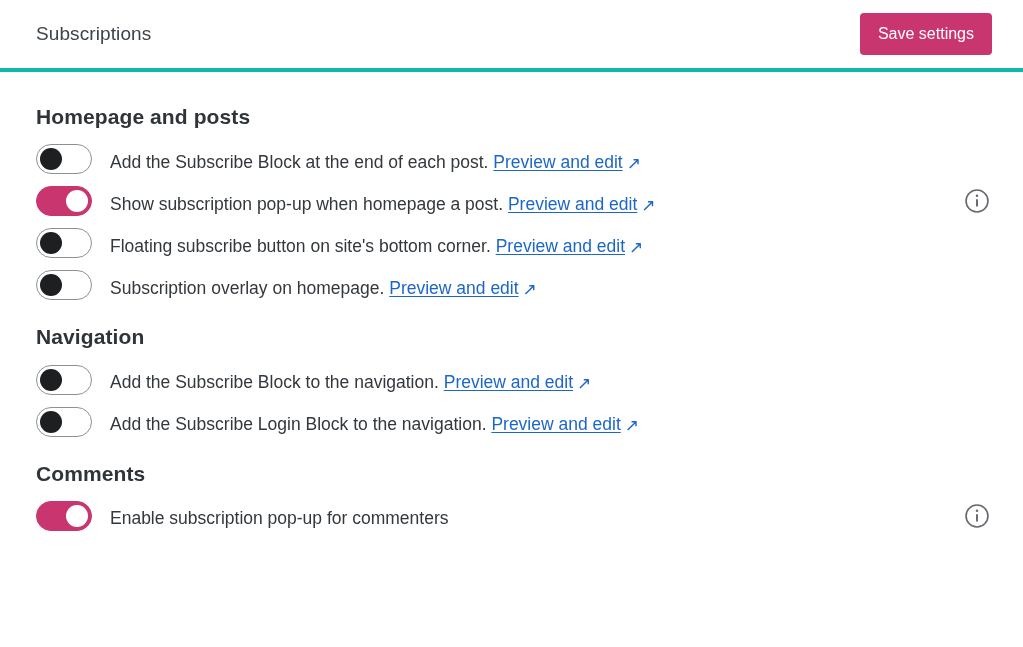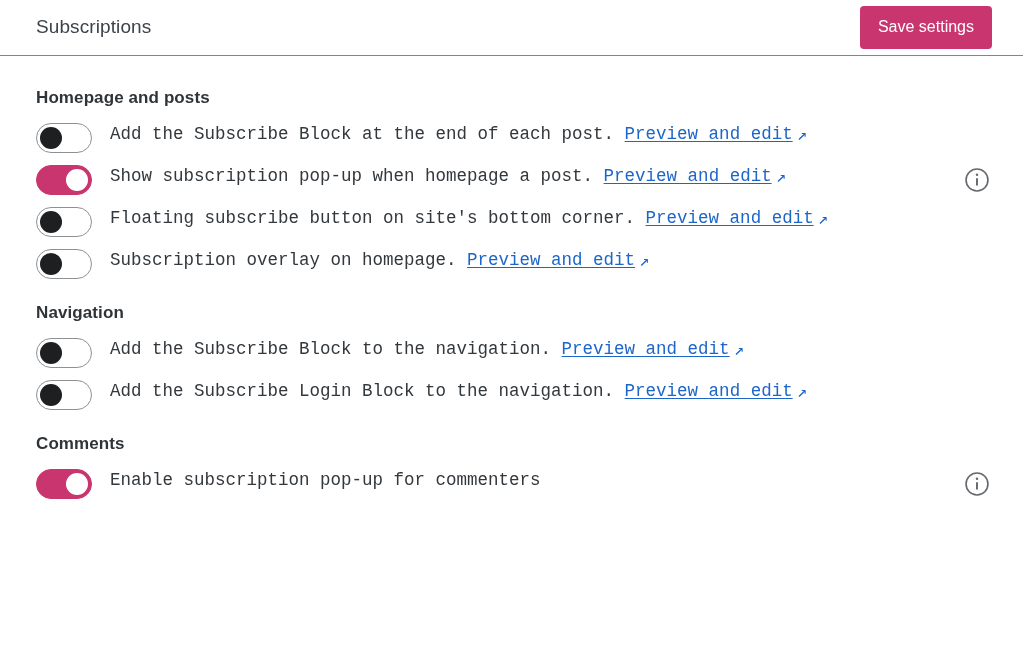--- a/index.html
+++ b/index.html
@@ -19,23 +19,23 @@
     width: 1023px;
     height: 647px;
     background: #ffffff;
     box-sizing: border-box;
     display: flex;
     flex-direction: column;
   }
 
   
   .panel-header {
-    height: 56px;
-    box-sizing: border-box;
-    border-bottom: 1px solid #14b8a6;
+    height: 72px;
+    box-sizing: border-box;
+    border-bottom: 4px solid #14b8a6;
     display: flex;
     align-items: center;
     justify-content: space-between;
     padding: 0 31px 0 36px;
     flex: 0 0 auto;
   }
   .panel-title {
     font-size: 19px;
     font-weight: 400;
     color: #3c434a;
@@ -63,41 +63,40 @@
     box-sizing: border-box;
   }
 
   .section {
     margin: 0;
   }
   .section + .section {
     margin-top: 17px;
   }
   .section-heading {
-    font-size: 17px;
+    font-size: 21px;
     font-weight: 700;
     color: #2f3439;
     margin: 0 0 8px 0;
     line-height: 1.3;
     letter-spacing: 0.1px;
   }
 
   .setting-row {
     display: flex;
     align-items: center;
     min-height: 42px;
     padding: 4px 0;
     box-sizing: border-box;
   }
   .setting-main {
     display: flex;
-    align-items: flex-start;
+    align-items: flex-end;
     flex: 1 1 auto;
     min-width: 0;
-    font-family: Liberation Mono, monospace;
   }
 
   
   .toggle {
     position: relative;
     width: 56px;
     height: 30px;
     border-radius: 15px;
     flex: 0 0 auto;
     box-sizing: border-box;

